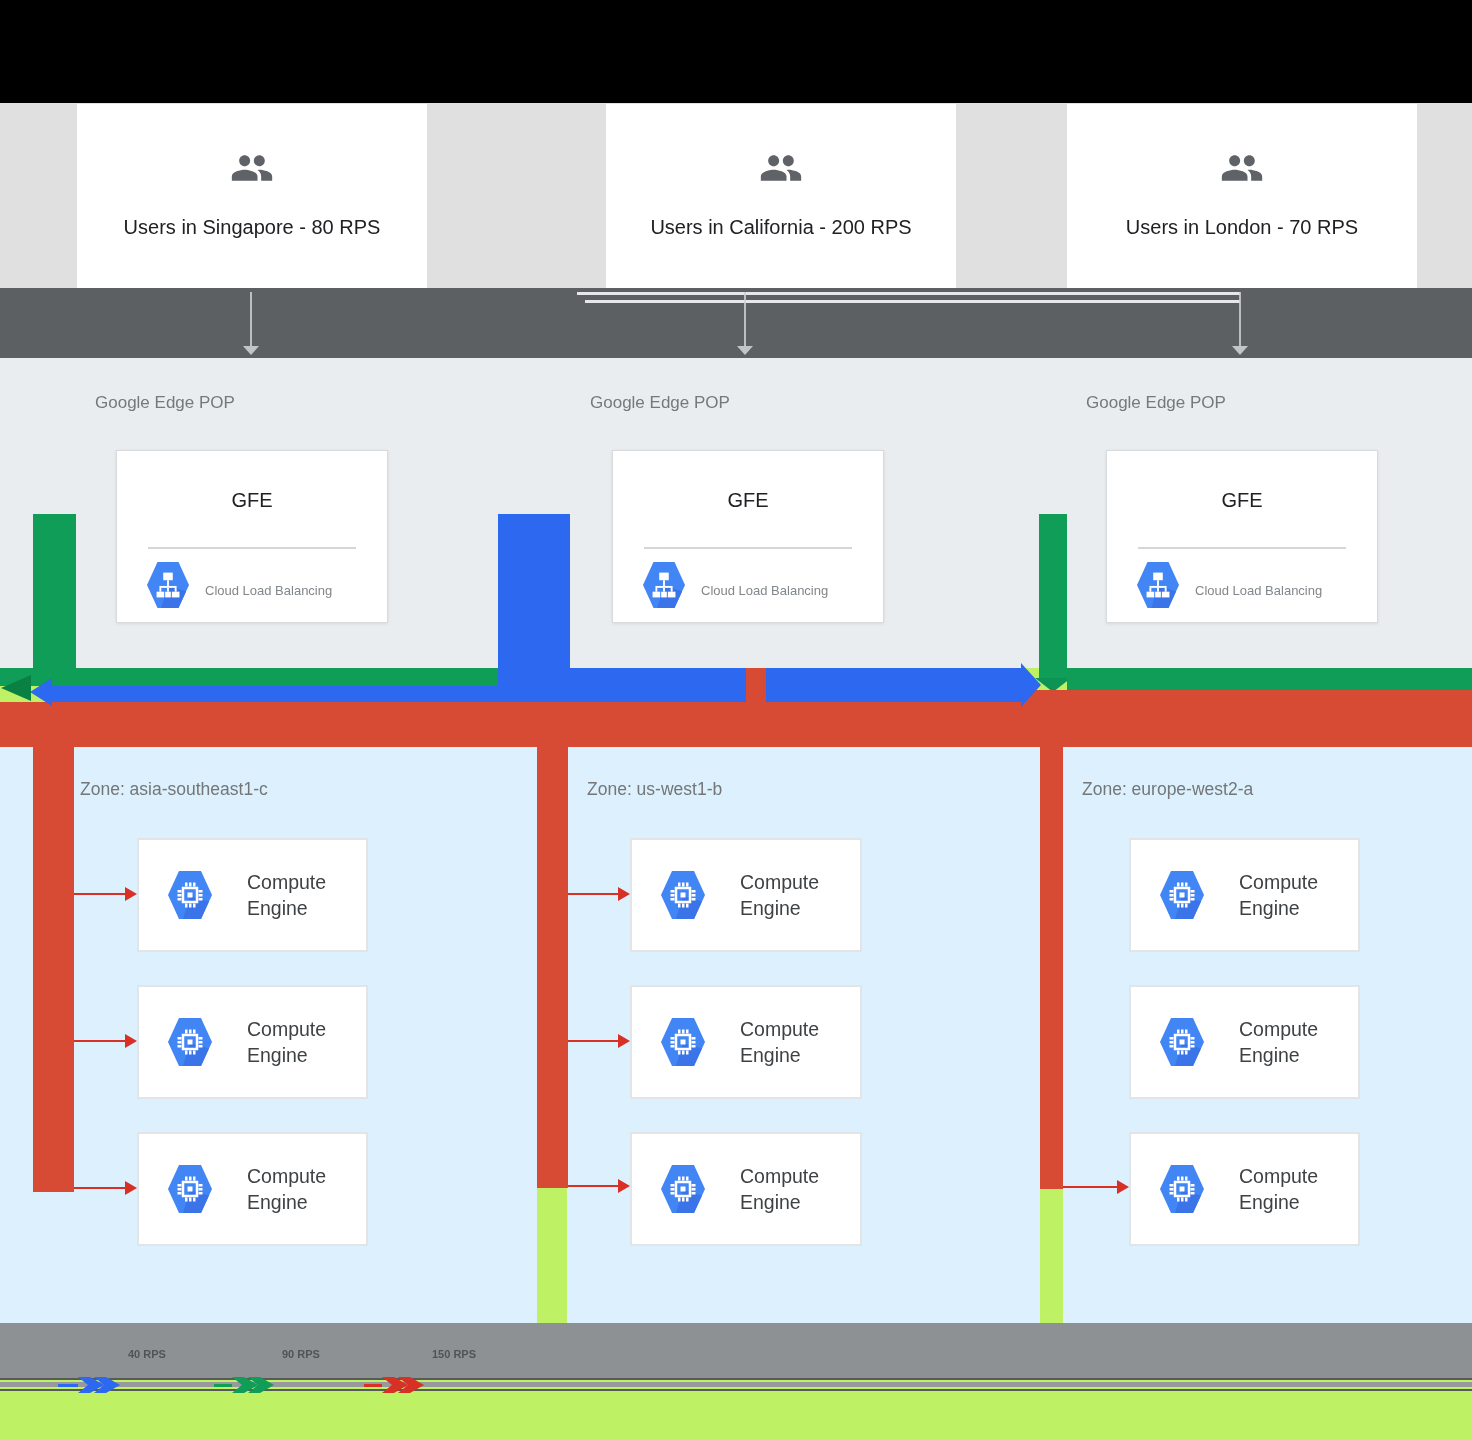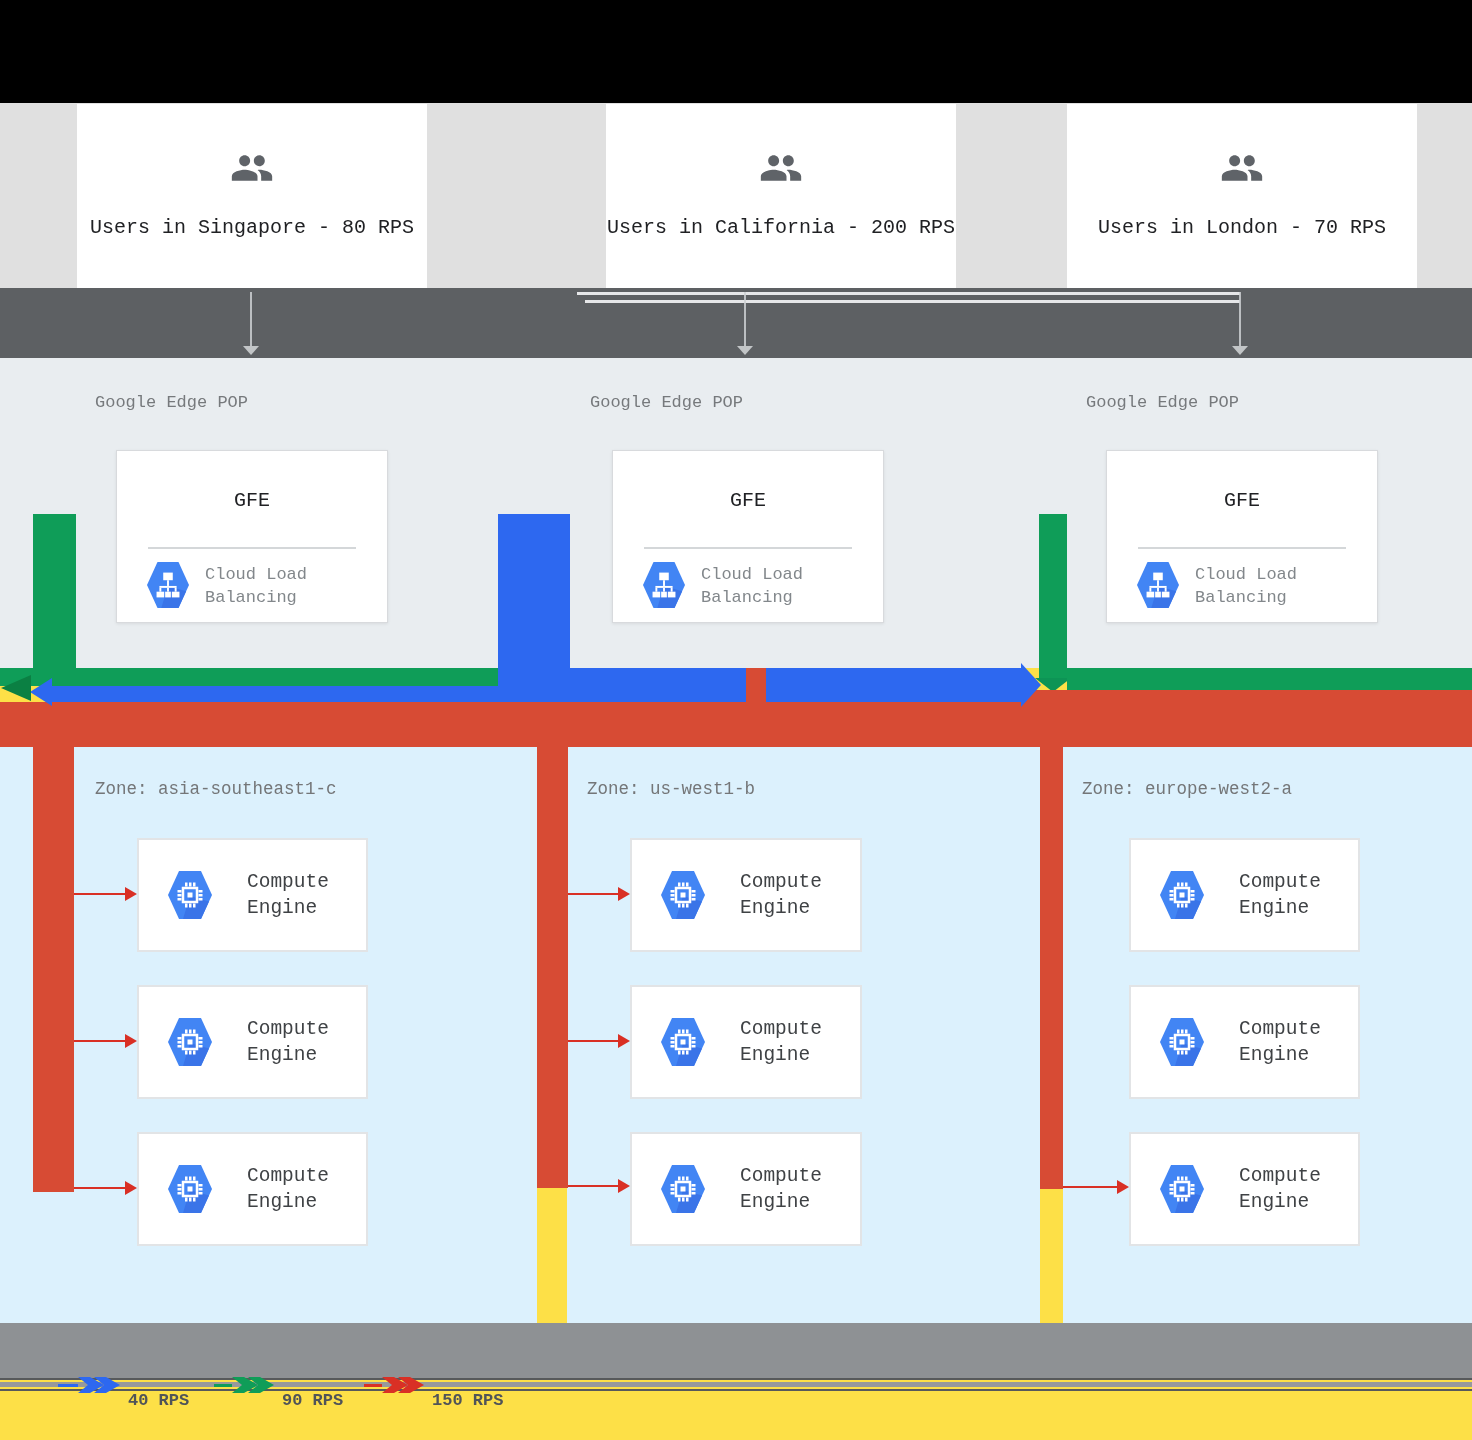--- a/index.html
+++ b/index.html
@@ -1,61 +1,61 @@
 <!DOCTYPE html>
 <html><head>
 <meta charset="utf-8">
 <style>
   html,body{margin:0;padding:0;background:#fff;}
   #canvas{
     position:relative;width:1472px;height:1440px;overflow:hidden;
-    font-family:Liberation Mono, monospace;
-    background:#fde047;
+    font-family:Liberation Sans, sans-serif;
+    background:#bef264;
   }
   .abs{position:absolute;}
   
   .black-bar{left:0;top:0;width:1472px;height:103px;background:#000;}
   .top-band{left:0;top:103px;width:1472px;height:185px;background:#e0e0e0;}
   .user-card{top:104px;width:350px;height:184px;background:#fff;display:flex;flex-direction:column;align-items:center;}
   .user-card svg{margin-top:42px;}
   .user-label{margin-top:26px;font-size:20px;color:#202124;}
   
   .dark-band{left:0;top:288px;width:1472px;height:70px;background:#5d6063;}
   .wline{background:#f2f3f4;height:3px;opacity:.92;}
   .vconn{width:2px;background:#cdd0d2;opacity:.85;}
   .vconn-head{width:0;height:0;border-left:8px solid transparent;border-right:8px solid transparent;border-top:9px solid #c2c5c7;}
   
   .edgepop-band{left:0;top:358px;width:1472px;height:310px;background:#e9edf0;}
   .pop-label{font-size:17px;color:#76797c;}
   .gfe-box{top:450px;width:272px;height:173px;background:#fff;border:1px solid #d8dadd;box-shadow:0 1px 3px rgba(0,0,0,.08);box-sizing:border-box;padding-left:46px;}
   .gfe-title{position:absolute;left:0;top:38px;width:100%;text-align:center;font-size:20px;color:#202124;}
   .gfe-divider{position:absolute;left:31px;top:96px;width:208px;height:2px;background:#d4d7d9;}
   .gfe-row{position:absolute;left:30px;top:110px;display:flex;align-items:flex-start;}
-  .gfe-service{margin-left:16px;width:130px;font-size:17px;line-height:23px;color:#82878b;margin-top:2px;}
+  .gfe-service{margin-left:16px;width:130px;font-size:13px;line-height:23px;color:#82878b;margin-top:18px;}
   
   .zone{top:747px;height:576px;background:#dcf1fd;}
   .zone-label{font-size:17.5px;color:#747678;}
   .ce-box{width:231px;height:114px;background:#fff;border:2px solid #e2e4e6;box-sizing:border-box;display:flex;align-items:center;z-index:5;gap:20px;}
   .ce-box svg{margin-left:29px;flex:none;}
   .ce-label{margin-left:15px;width:112px;font-size:19.5px;line-height:26px;color:#3f4245;}
   
   .green{background:#0f9d58;}
   .blue{background:#2d68f0;}
   .red{background:#d74b34;}
   .flow{z-index:3;}
   
   .rline{height:2px;background:#d93025;z-index:4;}
   .rhead{width:0;height:0;border-top:7px solid transparent;border-bottom:7px solid transparent;border-left:12px solid #d93025;z-index:4;}
   
   .bottom-bar{left:0;top:1323px;width:1472px;height:55px;background:#8e9194;}
   .legend-line1{left:0;top:1378px;width:1472px;height:2px;background:#57595b;}
   .legend-line2{left:0;top:1382px;width:1472px;height:5px;background:#97999c;}
   .legend-line3{left:0;top:1389px;width:1472px;height:2px;background:#57595b;}
   .legend-lead{top:1384px;height:3px;z-index:6;}
-  .legend-label{top:1391px;font-size:17px;font-weight:600;color:#505458;z-index:6;}
+  .legend-label{top:1348px;font-size:11px;font-weight:600;color:#505458;z-index:6;}
   .z6{z-index:6;}
 </style>
 </head>
 <body>
 
 <div id="canvas">
 
   <div class="abs black-bar"></div>
 
   <div class="abs top-band"></div>
@@ -174,21 +174,21 @@
         <rect x="21" y="28" width="2" height="4" fill="#fff"></rect>
         <rect x="29" y="28" width="2" height="4" fill="#fff"></rect>
         <rect x="10" y="32" width="8" height="6" fill="#fff"></rect>
         <rect x="19" y="32" width="6" height="6" fill="#fff"></rect>
         <rect x="26" y="32" width="8" height="6" fill="#fff"></rect>
       </svg>
       <div class="gfe-service">Cloud Load Balancing</div>
     </div>
   </div>
 
-  <div class="abs zone-label" style="left:95px;top:779px;">Zone: asia-southeast1-c</div>
+  <div class="abs zone-label" style="left:80px;top:779px;">Zone: asia-southeast1-c</div>
   <div class="abs zone-label" style="left:587px;top:779px;">Zone: us-west1-b</div>
   <div class="abs zone-label" style="left:1082px;top:779px;">Zone: europe-west2-a</div>
 
   <div class="abs rline" style="left:74px;top:893px;width:52px;"></div>
   <div class="abs rhead" style="left:125px;top:887px;"></div>
   <div class="abs rline" style="left:74px;top:1040px;width:52px;"></div>
   <div class="abs rhead" style="left:125px;top:1034px;"></div>
   <div class="abs rline" style="left:74px;top:1187px;width:52px;"></div>
   <div class="abs rhead" style="left:125px;top:1181px;"></div>
 

